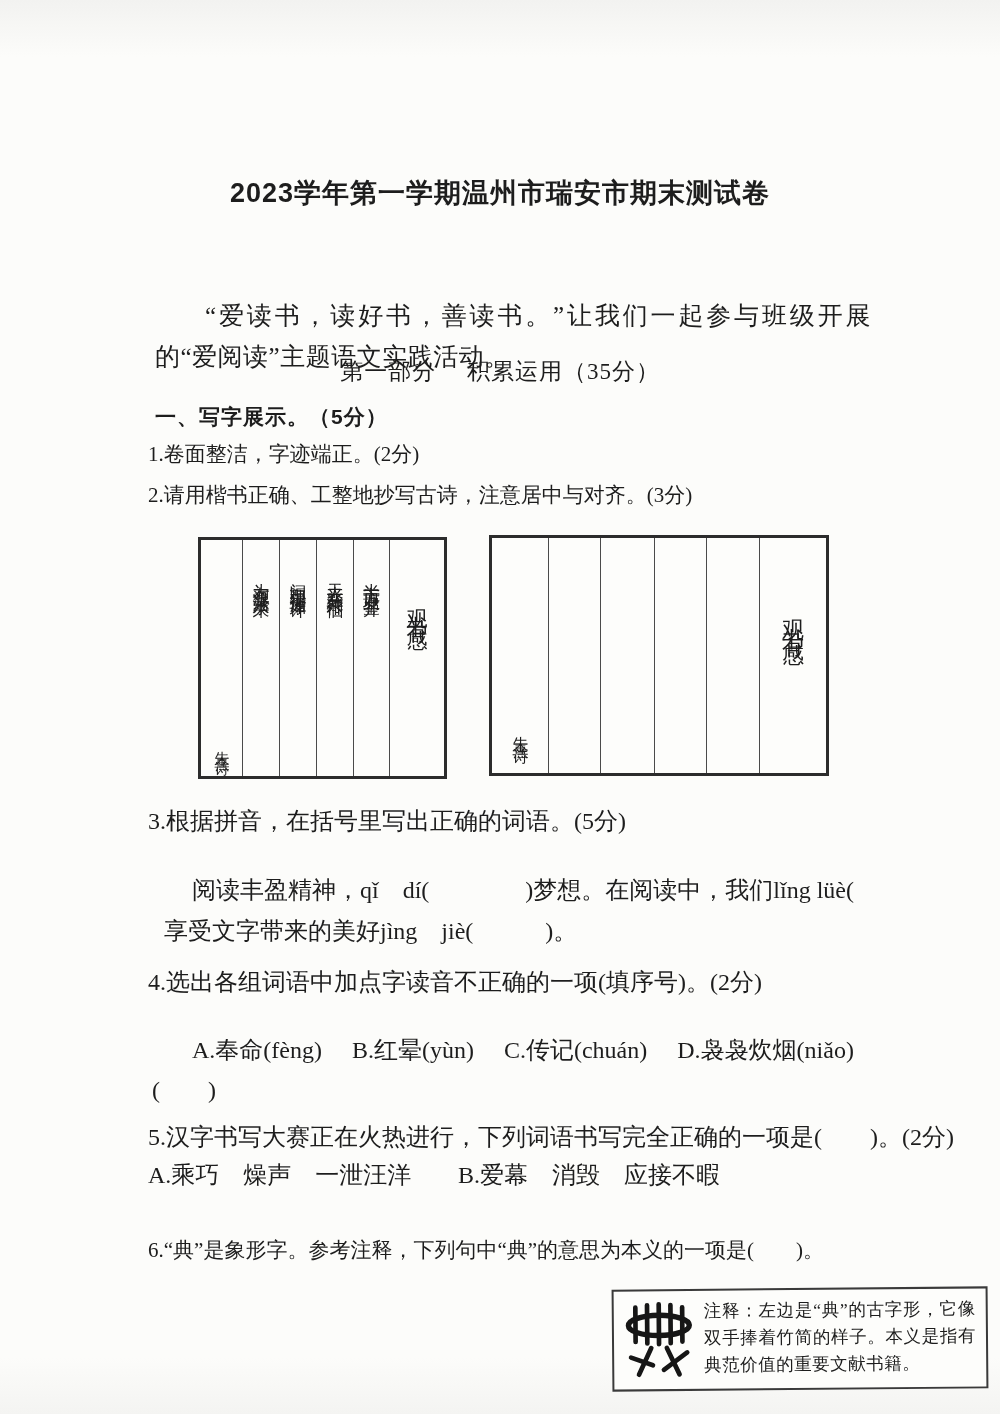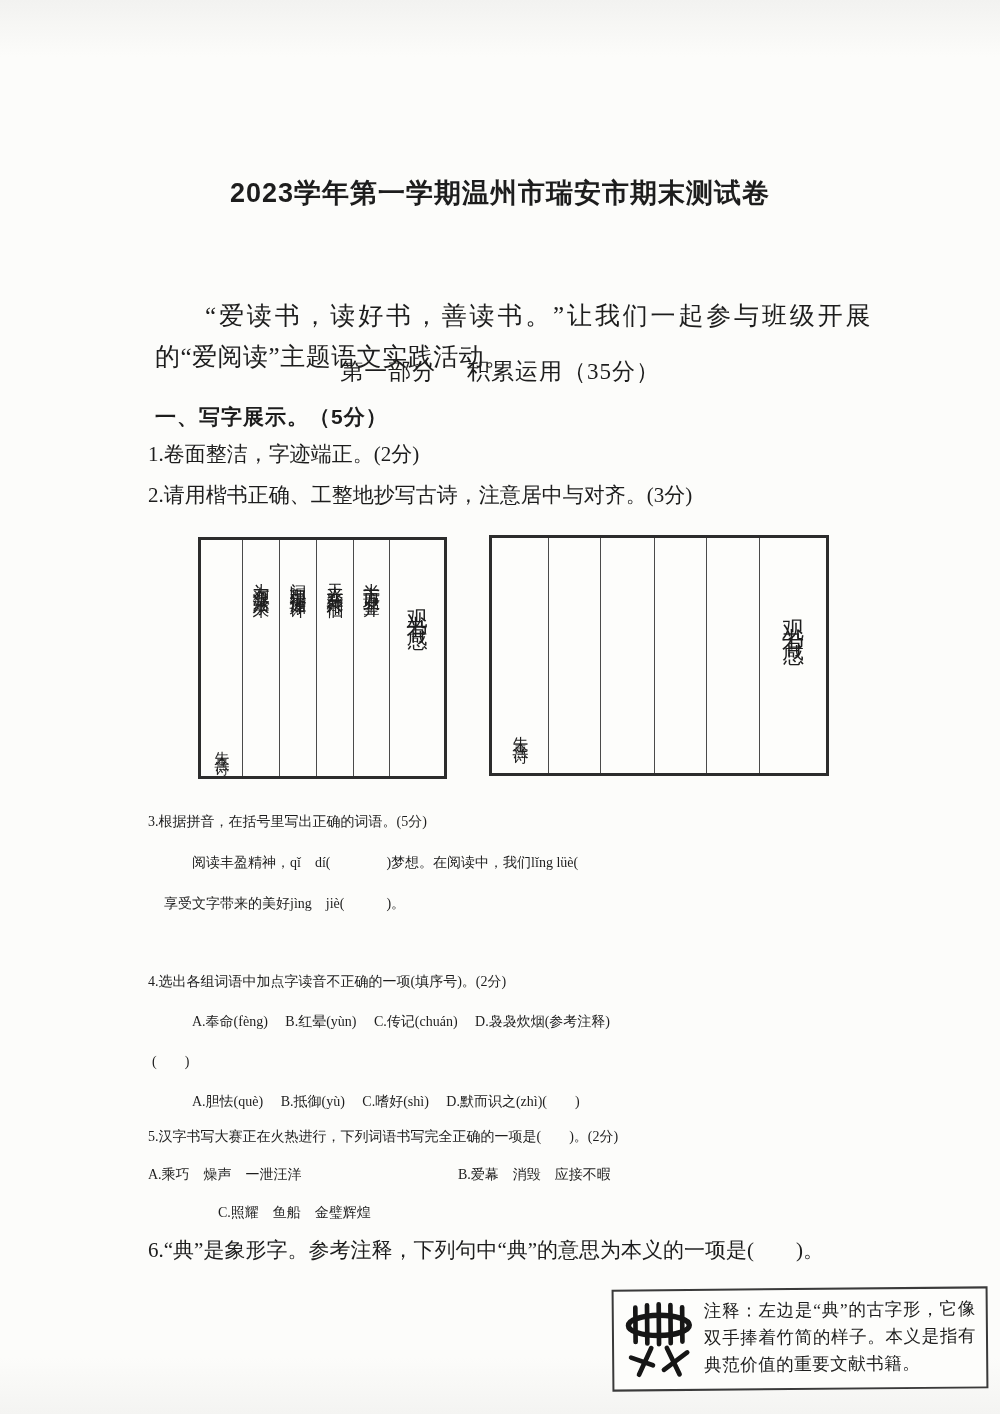--- a/index.html
+++ b/index.html
@@ -39,22 +39,22 @@
     position:absolute;left:50%;transform:translateX(-50%);
     white-space:nowrap;
   }
   .poem-line{top:30px;font-size:17px;letter-spacing:3px;}
   .poem-title1{top:52px;font-size:21px;letter-spacing:7px;}
   .poem-title2{top:64px;font-size:22px;letter-spacing:8px;}
   .poem-author1{bottom:22px;top:auto;font-size:15px;letter-spacing:5px;}
   .poem-author2{bottom:32px;top:auto;font-size:16px;letter-spacing:6px;}
 
   .block{position:absolute;left:148px;}
-  .block .line{height:41px;line-height:41px;white-space:nowrap;font-size:14px;}
-  .ind2{padding-left:44px;}
+  .block .line{height:41px;line-height:41px;white-space:nowrap;font-size:24px;}
+  .ind2{padding-left:44px;margin-top:28px;}
   .ind1{padding-left:16px;}
   .q3{top:801px;}
   .q4{top:962px;}
   .q4 .line{height:40px;line-height:40px;}
   .q5{top:1118px;}
   .q5 .line{height:38px;line-height:38px;}
   .q5row{display:flex;}
   .q5row .optL{width:310px;}
   .q6{top:1236px;}
 
@@ -117,33 +117,31 @@
   </div>
 
   <div class="block q3">
     <div class="line">3.根据拼音，在括号里写出正确的词语。(5分)</div>
     <div class="line ind2">阅读丰盈精神，qǐ　dí(　　　　)梦想。在阅读中，我们lǐng lüè(</div>
     <div class="line ind1">享受文字带来的美好jìng　jiè(　　　)。</div>
   </div>
 
   <div class="block q4">
     <div class="line">4.选出各组词语中加点字读音不正确的一项(填序号)。(2分)</div>
-    <div class="line ind2">A.奉命(fèng)　 B.红晕(yùn)　 C.传记(chuán)　 D.袅袅炊烟(参考注释)</div>
+    <div class="line ind2">A.奉命(fèng)　 B.红晕(yùn)　 C.传记(chuán)　 D.袅袅炊烟(niǎo)</div>
     <div class="line" style="padding-left:4px">(　　)</div>
-    <div class="line ind2">A.胆怯(què)　 B.抵御(yù)　 C.嗜好(shì)　 D.默而识之(zhì)(　　)</div>
   </div>
 
   <div class="block q5">
     <div class="line">5.汉字书写大赛正在火热进行，下列词语书写完全正确的一项是(　　)。(2分)</div>
     <div class="line q5row">
       <span class="optL">A.乘巧　燥声　一泄汪洋</span>
       <span>B.爱幕　消毁　应接不暇</span>
     </div>
     <div class="line q5row">
-      <span class="optL" style="margin-left:70px">C.照耀　鱼船　金璧辉煌</span>
     </div>
   </div>
 
   <div class="abs qline q6" style="top:1236px;left:148px;">6.“典”是象形字。参考注释，下列句中“典”的意思为本义的一项是(　　)。</div>
 
   <div class="abs notebox">
     <svg class="glyph" viewBox="0 0 88 100" fill="none" stroke="#161616" stroke-linecap="round" stroke-linejoin="round">
       <line x1="14" y1="8" x2="14" y2="52" stroke-width="6"></line>
       <line x1="29" y1="5" x2="29" y2="54" stroke-width="6"></line>
       <line x1="44" y1="4" x2="44" y2="55" stroke-width="6"></line>

